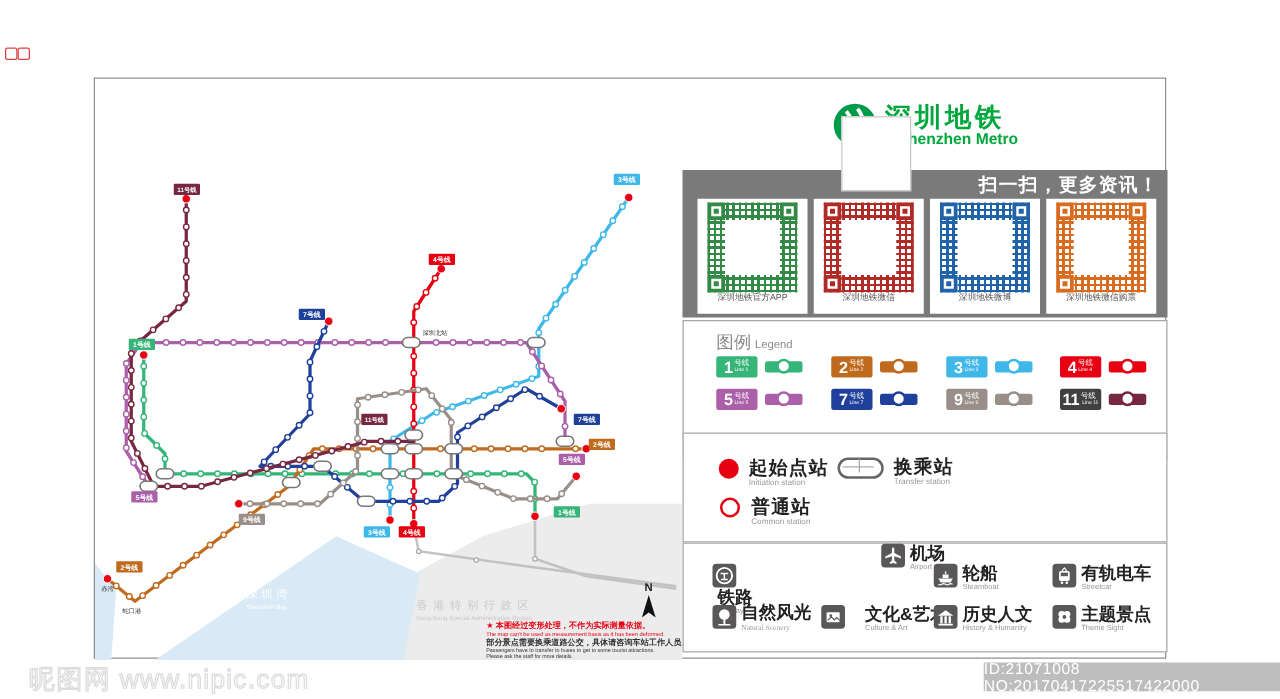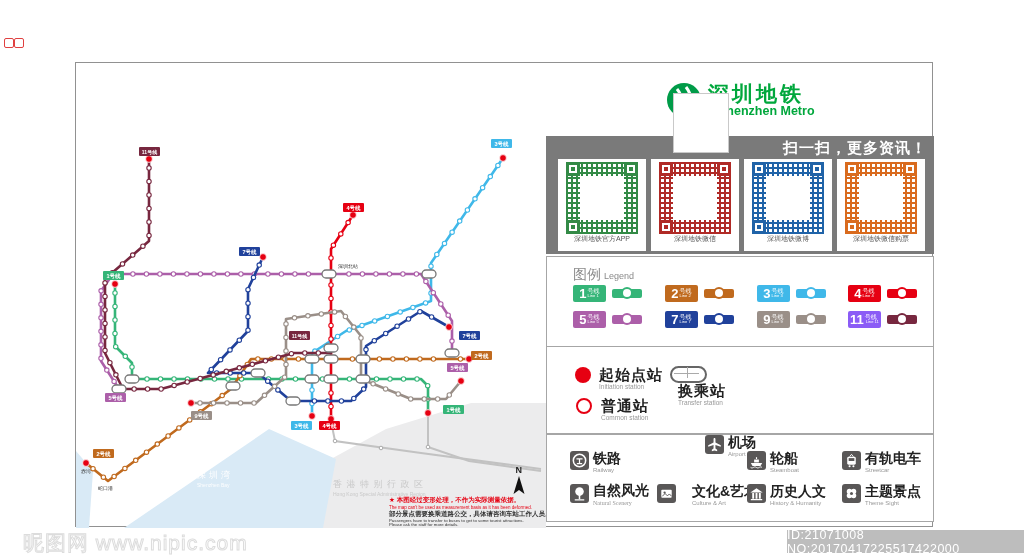--- a/index.html
+++ b/index.html
@@ -580,21 +580,21 @@
               <span class="stack">
                 <span class="sfx">号线</span>
                 <span class="len">Line 9</span>
               </span>
             </div>
             <div class="lgd-sample" style="background: rgb(154, 143, 136);">
               <i style="border-color: rgb(154, 143, 136);"></i>
             </div>
           </div>
           <div class="lgd-item" style="left: 301px; top: 54px;">
-            <div class="lgd-badge" style="background: #8b5cf6;">
+            <div class="lgd-badge" style="background: #404040;">
               <span class="num">11</span>
               <span class="stack">
                 <span class="sfx">号线</span>
                 <span class="len">Line 11</span>
               </span>
             </div>
             <div class="lgd-sample" style="background: rgb(119, 39, 63);">
               <i style="border-color: rgb(119, 39, 63);"></i>
             </div>
           </div>
@@ -602,41 +602,41 @@
     </div>
 
     <div id="station-box" class="panel-box">
       <div class="st-row" style="left:28px;top:20px;">
         <div class="st-sym dot-terminus"></div>
         <div class="st-text">
             <div class="zh">起始点站</div>
           <div class="en">Initiation station</div>
           </div>
       </div>
-      <div class="st-row" style="left:123px;top:19px;flex-direction:column;">
+      <div class="st-row" style="left:123px;top:19px;">
         <div class="st-sym pill-transfer">
             <b></b>
             <s></s>
           </div>
         <div class="st-text">
             <div class="zh">换乘站</div>
           <div class="en">Transfer station</div>
           </div>
       </div>
       <div class="st-row" style="left:29px;top:51px;">
         <div class="st-sym dot-common"></div>
         <div class="st-text" style="margin-left:9px;">
             <div class="zh">普通站</div>
           <div class="en">Common station</div>
           </div>
       </div>
     </div>
 
     <div id="poi-box" class="panel-box">
-        <div class="poi-item" style="left: 23px; top: 16px;">
+        <div class="poi-item" style="left: 23px; top: 16px; flex-direction: column;">
           <svg class="poi-icon" viewBox="0 0 20 20">
             <circle cx="10" cy="10" r="6.5" fill="none" stroke="#fff" stroke-width="1.6"></circle>
             <path d="M6.8 8.2h6.4M10 8.2v5M7.2 13.2h5.6" stroke="#fff" stroke-width="1.3" fill="none"></path>
           </svg>
           <div class="poi-text">
             <div class="zh">铁路</div>
             <div class="en">Railway</div>
           </div>
         </div>
         <div class="poi-item" style="left: 110px; top: 0; margin-left: 48px;">

